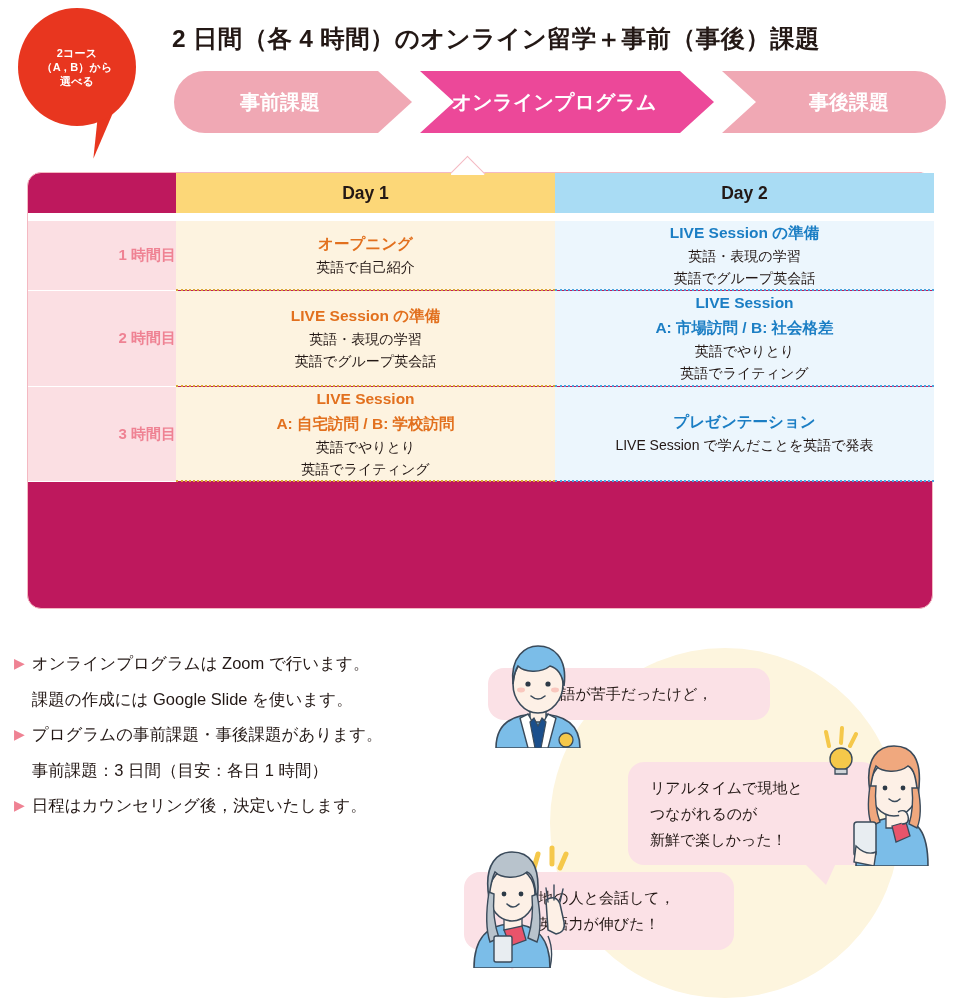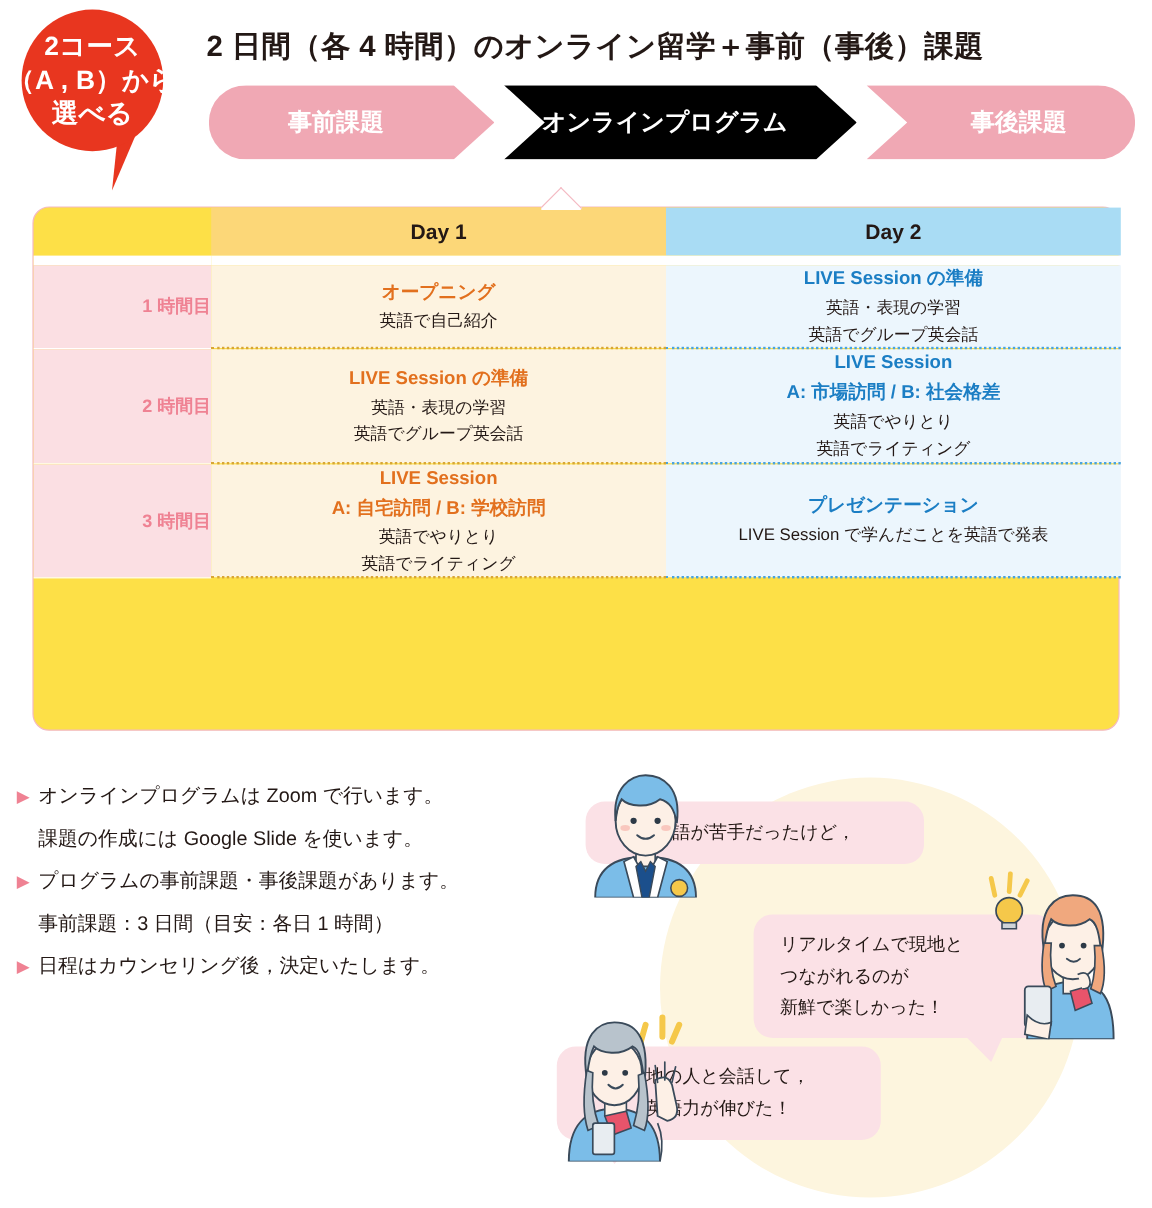--- a/index.html
+++ b/index.html
@@ -10,21 +10,21 @@
     color:#231815;
   }
 
   
   .badge{
     position:absolute;left:18px;top:8px;width:118px;height:118px;
     border-radius:50%;background:#e8361f;z-index:5;
     display:flex;flex-direction:column;align-items:center;justify-content:center;
   }
   .badge-line{
-    color:#fff;font-weight:bold;font-size:22px;line-height:1.28;
+    color:#fff;font-weight:bold;font-size:11px;line-height:1.28;
     letter-spacing:.2px;white-space:nowrap;
   }
   .badge-tail{
     position:absolute;left:96px;top:108px;width:0;height:0;z-index:4;
     border-left:16px solid #e8361f;
     border-right:5px solid transparent;
     border-bottom:52px solid transparent;
     transform:rotate(6deg);
   }
 
@@ -43,36 +43,36 @@
     color:#ffffff;font-weight:bold;text-align:center;line-height:1.2;
   }
   .chev-1{
     left:0;width:238px;background:#f0a8b4;
     border-radius:31px 0 0 31px;font-size:20px;
     clip-path:polygon(0 0,204px 0,238px 50%,204px 100%,0 100%,0 0);
     align-items:center;
   }
   .chev-1 .inner{margin-right:26px;}
   .chev-2{
-    left:246px;width:294px;background:#000000;font-size:20px;
+    left:246px;width:294px;background:#ec4899;font-size:20px;
     clip-path:polygon(0 0,260px 0,294px 50%,260px 100%,0 100%,34px 50%);
   }
   .chev-2 .inner{margin-right:26px;}
   .chev-3{
     left:548px;width:224px;background:#f0a8b4;
     border-radius:0 31px 31px 0;font-size:20px;
     clip-path:polygon(0 0,224px 0,224px 100%,0 100%,34px 50%);
   }
   .chev-3 .inner{margin-left:30px;}
   .chev .sub{font-size:16.5px;display:block;}
 
   
   .panel{
     position:absolute;left:27px;top:172px;width:906px;height:437px;
-    border:1.6px solid #f4b9c2;border-radius:14px;background:#fde047;
+    border:1.6px solid #f4b9c2;border-radius:14px;background:#be185d;
     box-sizing:border-box;
   }
   .notch{
     position:absolute;left:451px;top:155px;width:36px;height:20px;z-index:3;
     overflow:hidden;
   }
   .notch:before{
     content:"";position:absolute;left:4px;top:6px;width:24px;height:24px;
     background:#fff;border-left:1.6px solid #f4b9c2;border-top:1.6px solid #f4b9c2;
     transform:rotate(45deg);

